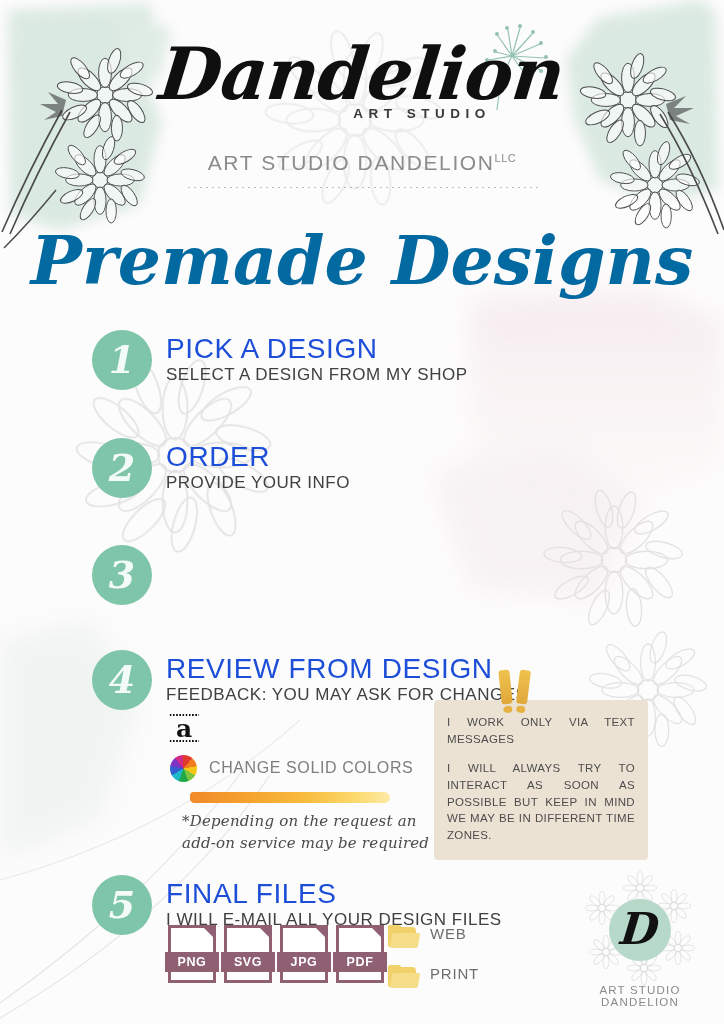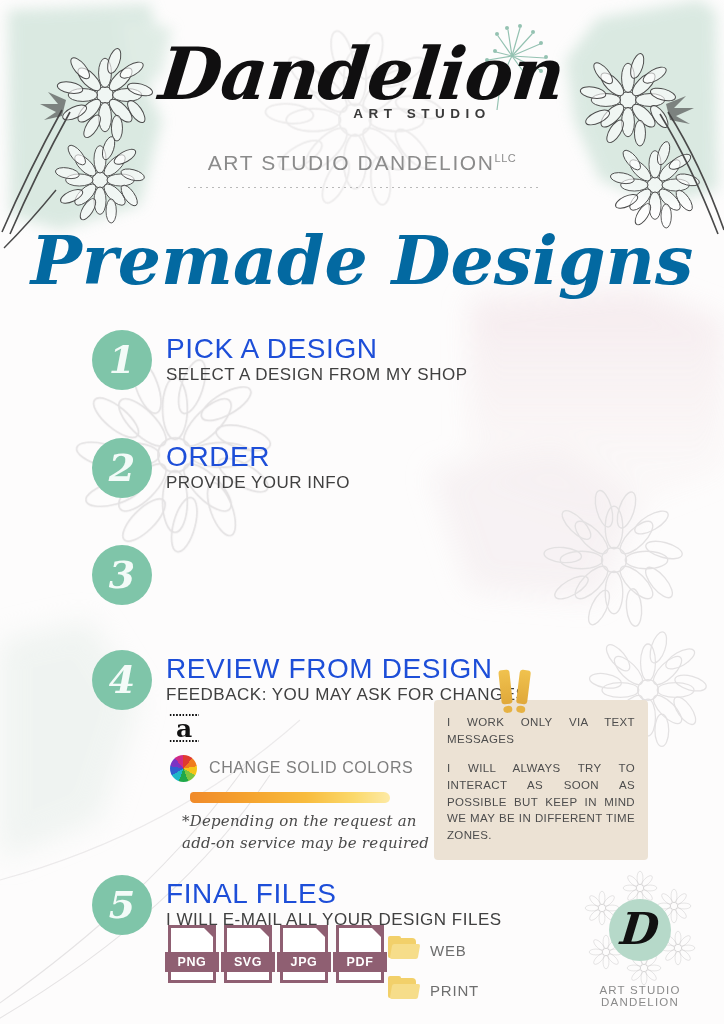--- a/index.html
+++ b/index.html
@@ -210,21 +210,21 @@
   }
   .fileicon .band{
     position:absolute;left:-3px;right:-3px;top:27px;height:20px;
     background:#8f5f72;
     color:#fff;
     font-size:12.5px;font-weight:700;
     display:flex;align-items:center;justify-content:center;
     letter-spacing:.6px;
   }
   .folderrow{position:absolute;left:388px;top:925px;}
-  .folderitem{display:flex;align-items:flex-end;height:34px;margin-bottom:6px;}
+  .folderitem{display:flex;align-items:flex-start;height:34px;margin-bottom:6px;}
   .folder{
     width:30px;height:23px;position:relative;flex:0 0 30px;
   }
   .folder .back{
     position:absolute;left:0;top:2px;width:28px;height:20px;
     background:#f2d06a;border-radius:2px 4px 2px 2px;
   }
   .folder .tab{
     position:absolute;left:0;top:0;width:13px;height:5px;
     background:#f2d06a;border-radius:2px 2px 0 0;

